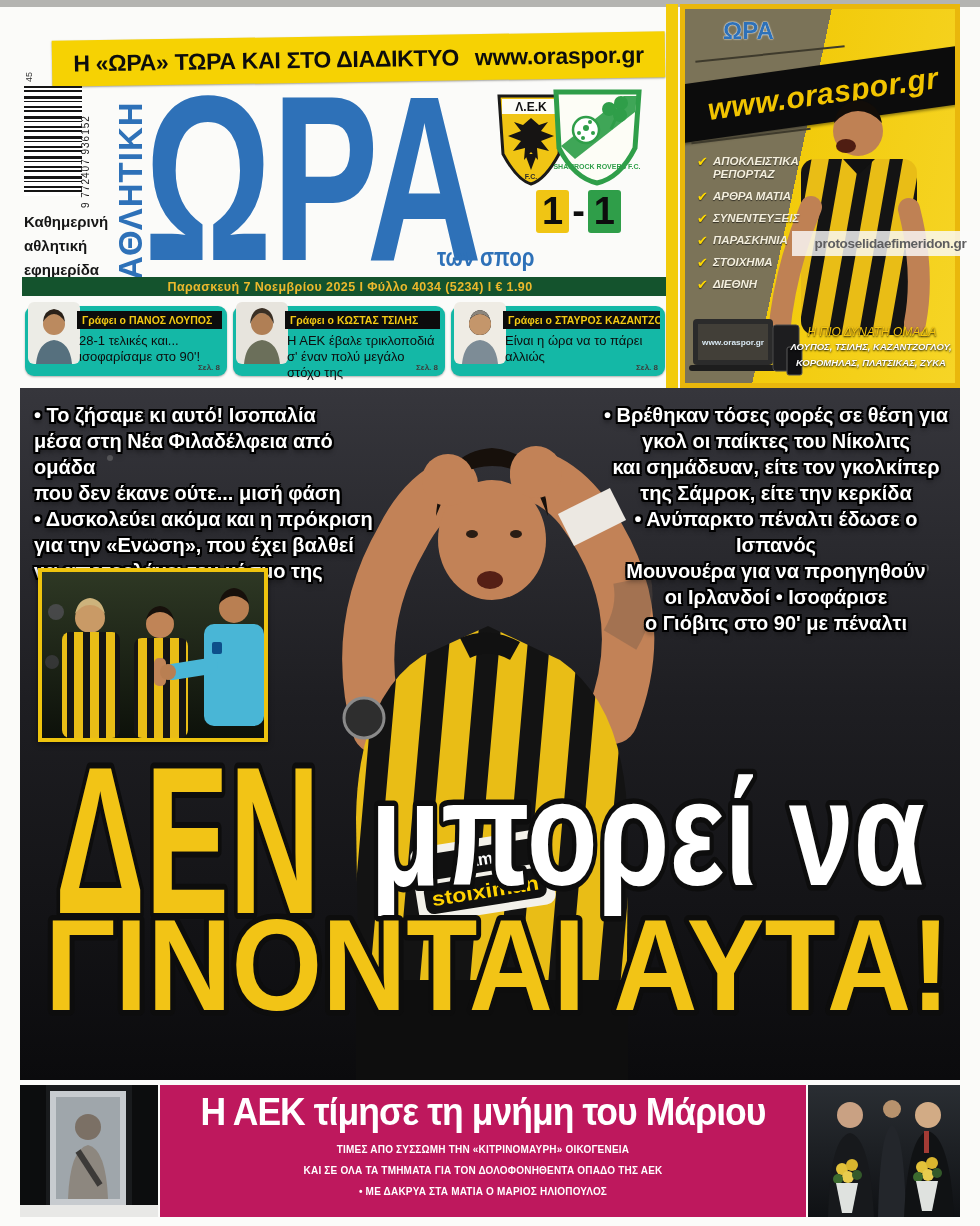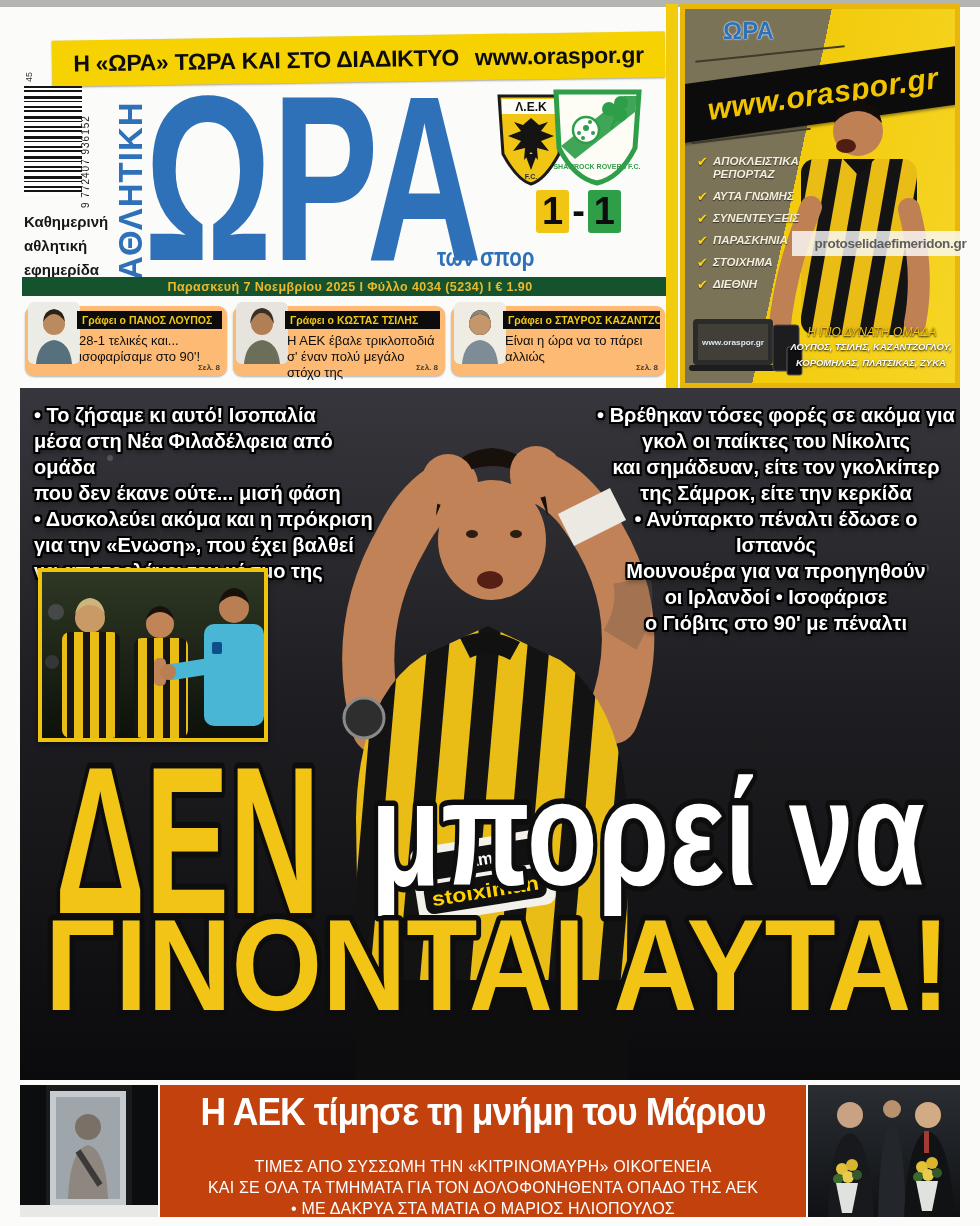--- a/index.html
+++ b/index.html
@@ -24,21 +24,21 @@
 
   .score{left:536px;top:190px;display:flex;align-items:center;font-weight:bold;font-size:38px;color:#0d0d0d}
   .score .h{background:#f0c514;padding:0 6px;border-radius:3px}
   .score .s{padding:0 3px}
   .score .a{background:#2f9e49;padding:0 6px;border-radius:3px}
 
   .date-strip{left:22px;top:277px;width:656px;height:19px;background:#14532d;color:#ecb92d;font-weight:bold;font-size:12.5px;display:flex;align-items:center;justify-content:center;letter-spacing:.4px}
   .side-strip{left:666px;top:4px;width:12px;height:384px;background:#f2cb0c}
 
   
-  .colbox{top:306px;height:70px;background:#fdba74;border-radius:9px;box-shadow:0 1px 2px rgba(0,0,0,.3)}
+  .colbox{top:306px;height:70px;background:#14b8a6;border-radius:9px;box-shadow:0 1px 2px rgba(0,0,0,.3)}
   .col-photo{position:absolute;left:3px;top:-4px;width:52px;height:70px}
   .col-head{position:absolute;left:52px;top:5px;right:5px;background:#0c0c0c;color:#f3c913;font-weight:bold;font-size:10.5px;padding:3px 5px;white-space:nowrap;overflow:hidden}
   .col-text{position:absolute;left:54px;top:27px;right:6px;color:#0d0d0d;font-weight:normal;font-size:13px;line-height:16px}
   .col-ref{position:absolute;right:7px;bottom:4px;color:#3c3c3c;font-weight:bold;font-size:8px}
 
   
   .promo{left:680px;top:4px;width:280px;height:384px;border:5px solid #e9b70c;background:linear-gradient(102deg,#7b7358 0%,#7b7358 42%,#f2cb0c 42%,#f6d526 100%);overflow:hidden}
   .promo-logo{position:absolute;left:38px;top:8px;font-size:24px;font-weight:bold;color:#2e71b8;text-shadow:0 0 2px #fff,0 0 1px #fff}
   .promo-line{position:absolute;height:2px;background:#3e3a2c}
   .promo-banner{position:absolute;left:-12px;top:56px;width:300px;height:58px;background:#0c0c0c;transform:rotate(-8deg);display:flex;align-items:center;justify-content:center;box-shadow:0 2px 3px rgba(0,0,0,.4)}
@@ -59,23 +59,23 @@
     text-shadow:-2px -2px 0 #000,2px -2px 0 #000,-2px 2px 0 #000,2px 2px 0 #000,-2px 0 0 #000,2px 0 0 #000,0 -2px 0 #000,0 2px 0 #000,0 4px 5px rgba(0,0,0,.55)}
   .bullets-left{left:34px;top:402px;width:360px;text-align:left}
   .bullets-right{left:596px;top:402px;width:360px;text-align:center}
   .inset{left:38px;top:568px;width:230px;height:174px;border:4px solid #eec40e;background:#161a10;box-shadow:0 2px 5px rgba(0,0,0,.5)}
   .inset svg{display:block;width:100%;height:100%}
   .headline-svg{left:20px;top:748px;width:940px;height:300px}
 
   
   .bphoto{top:1085px;height:132px;background:#141619}
   .bphoto svg{display:block;width:100%;height:100%}
-  .bottom-box{left:160px;top:1085px;width:646px;height:132px;background:#c2410c;text-align:center;color:#fff}
+  .bottom-box{left:160px;top:1085px;width:646px;height:132px;background:#be185d;text-align:center;color:#fff}
   .bottom-head{font-weight:bold;font-size:37px;margin-top:5px;transform:scale(.96,1.05);transform-origin:center top;letter-spacing:-1px}
-  .bottom-lines{margin-top:24px;font-weight:normal;font-size:16px;line-height:21px;letter-spacing:.2px}
+  .bottom-lines{margin-top:7px;font-weight:bold;font-size:10px;line-height:21px;letter-spacing:.2px}
 </style>
 </head>
 <body>
 
 <div id="page">
 
   <div class="abs top-edge"></div>
 
   <div class="abs top-banner">
     <span class="t1">Η «ΩΡΑ» ΤΩΡΑ ΚΑΙ ΣΤΟ ΔΙΑΔΙΚΤΥΟ</span>
@@ -204,21 +204,21 @@
       <path d="M146 120 Q162 182 152 234" stroke="#bf8154" stroke-width="22" fill="none" stroke-linecap="round"></path>
     </svg>
 
     <ul class="promo-feat">
       <li>
           <span class="check">✔</span>
           <span>ΑΠΟΚΛΕΙΣΤΙΚΑ ΡΕΠΟΡΤΑΖ</span>
         </li>
       <li>
           <span class="check">✔</span>
-          <span>ΑΥΤΑ ΓΝΩΜΗΣ</span>
+          <span>ΑΡΘΡΑ ΜΑΤΙΑ</span>
         </li>
       <li>
           <span class="check">✔</span>
           <span>ΣΥΝΕΝΤΕΥΞΕΙΣ</span>
         </li>
       <li>
           <span class="check">✔</span>
           <span>ΠΑΡΑΣΚΗΝΙΑ</span>
         </li>
       <li>
@@ -292,21 +292,21 @@
 
   <div class="abs bullets bullets-left">
     <div>• Το ζήσαμε κι αυτό! Ισοπαλία</div>
     <div>μέσα στη Νέα Φιλαδέλφεια από ομάδα</div>
     <div>που δεν έκανε ούτε... μισή φάση</div>
     <div>• Δυσκολεύει ακόμα και η πρόκριση</div>
     <div>για την «Ενωση», που έχει βαλθεί</div>
     <div>να αποτρελάνει τον κόσμο της</div>
   </div>
   <div class="abs bullets bullets-right">
-    <div>• Βρέθηκαν τόσες φορές σε ακόμα για</div>
+    <div>• Βρέθηκαν τόσες φορές σε θέση για</div>
     <div>γκολ οι παίκτες του Νίκολιτς</div>
     <div>και σημάδευαν, είτε τον γκολκίπερ</div>
     <div>της Σάμροκ, είτε την κερκίδα</div>
     <div>• Ανύπαρκτο πέναλτι έδωσε ο Ισπανός</div>
     <div>Μουνουέρα για να προηγηθούν</div>
     <div>οι Ιρλανδοί • Ισοφάρισε</div>
     <div>ο Γιόβιτς στο 90' με πέναλτι</div>
   </div>
 
   <div class="abs inset">

